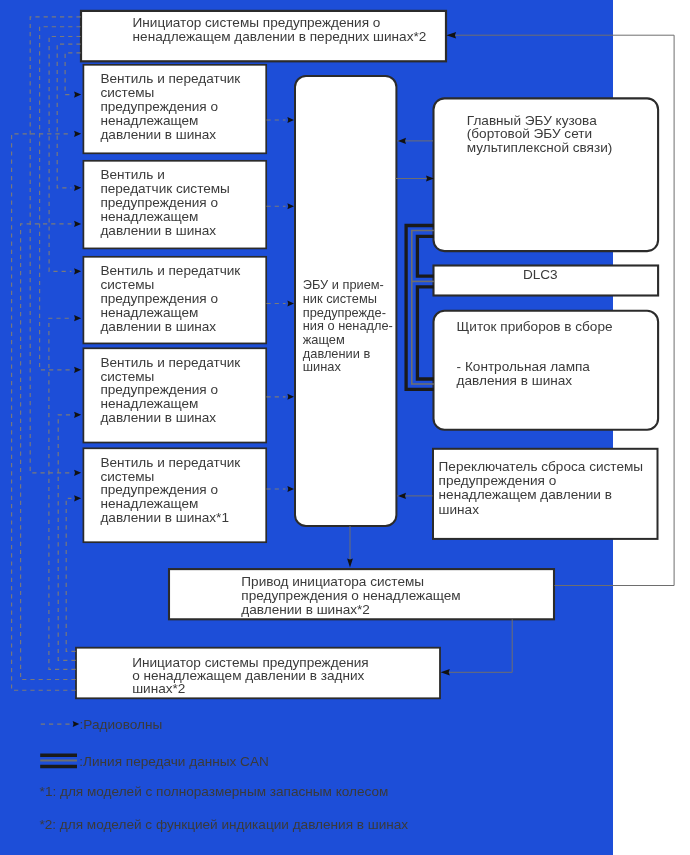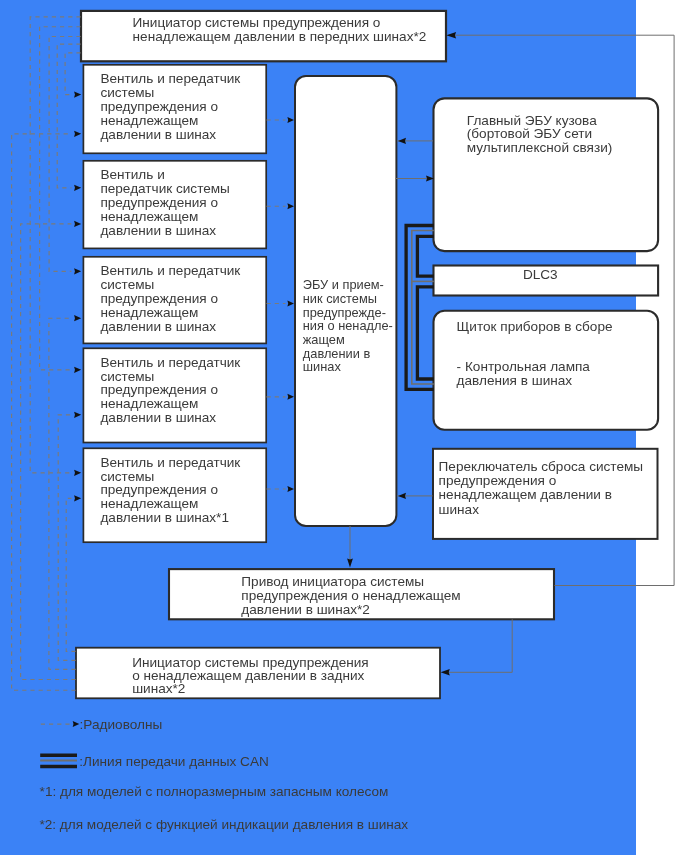--- a/index.html
+++ b/index.html
@@ -1,19 +1,19 @@
 <!DOCTYPE html>
 <html><head>
 <meta charset="utf-8">
 <title>TPMS System Diagram</title>
 <style>
   html,body{margin:0;padding:0;background:#ffffff;}
   body{width:690px;height:855px;overflow:hidden;
        font-family:"Liberation Sans",sans-serif;}
-  #root{position:relative;width:613px;height:855px;background:#3b82f6;padding-left:23px;}
+  #root{position:relative;width:613px;height:855px;background:#1d4ed8;}
   #canvas text{ -webkit-font-smoothing:antialiased; }
   svg#canvas{position:absolute;left:0;top:0;display:block;}
   #canvas text{font-family:"Liberation Sans",sans-serif;font-size:13.6px;fill:#3a3a3a;white-space:pre;}
 </style>
 </head>
 <body>
 <div id="root">
 <svg id="canvas" width="690" height="855" viewBox="0 0 690 855">
       <g>
         <rect x="81" y="10.9" width="365" height="50.4" fill="#ffffff" stroke="#2b2b2b" stroke-width="2.2"></rect>

